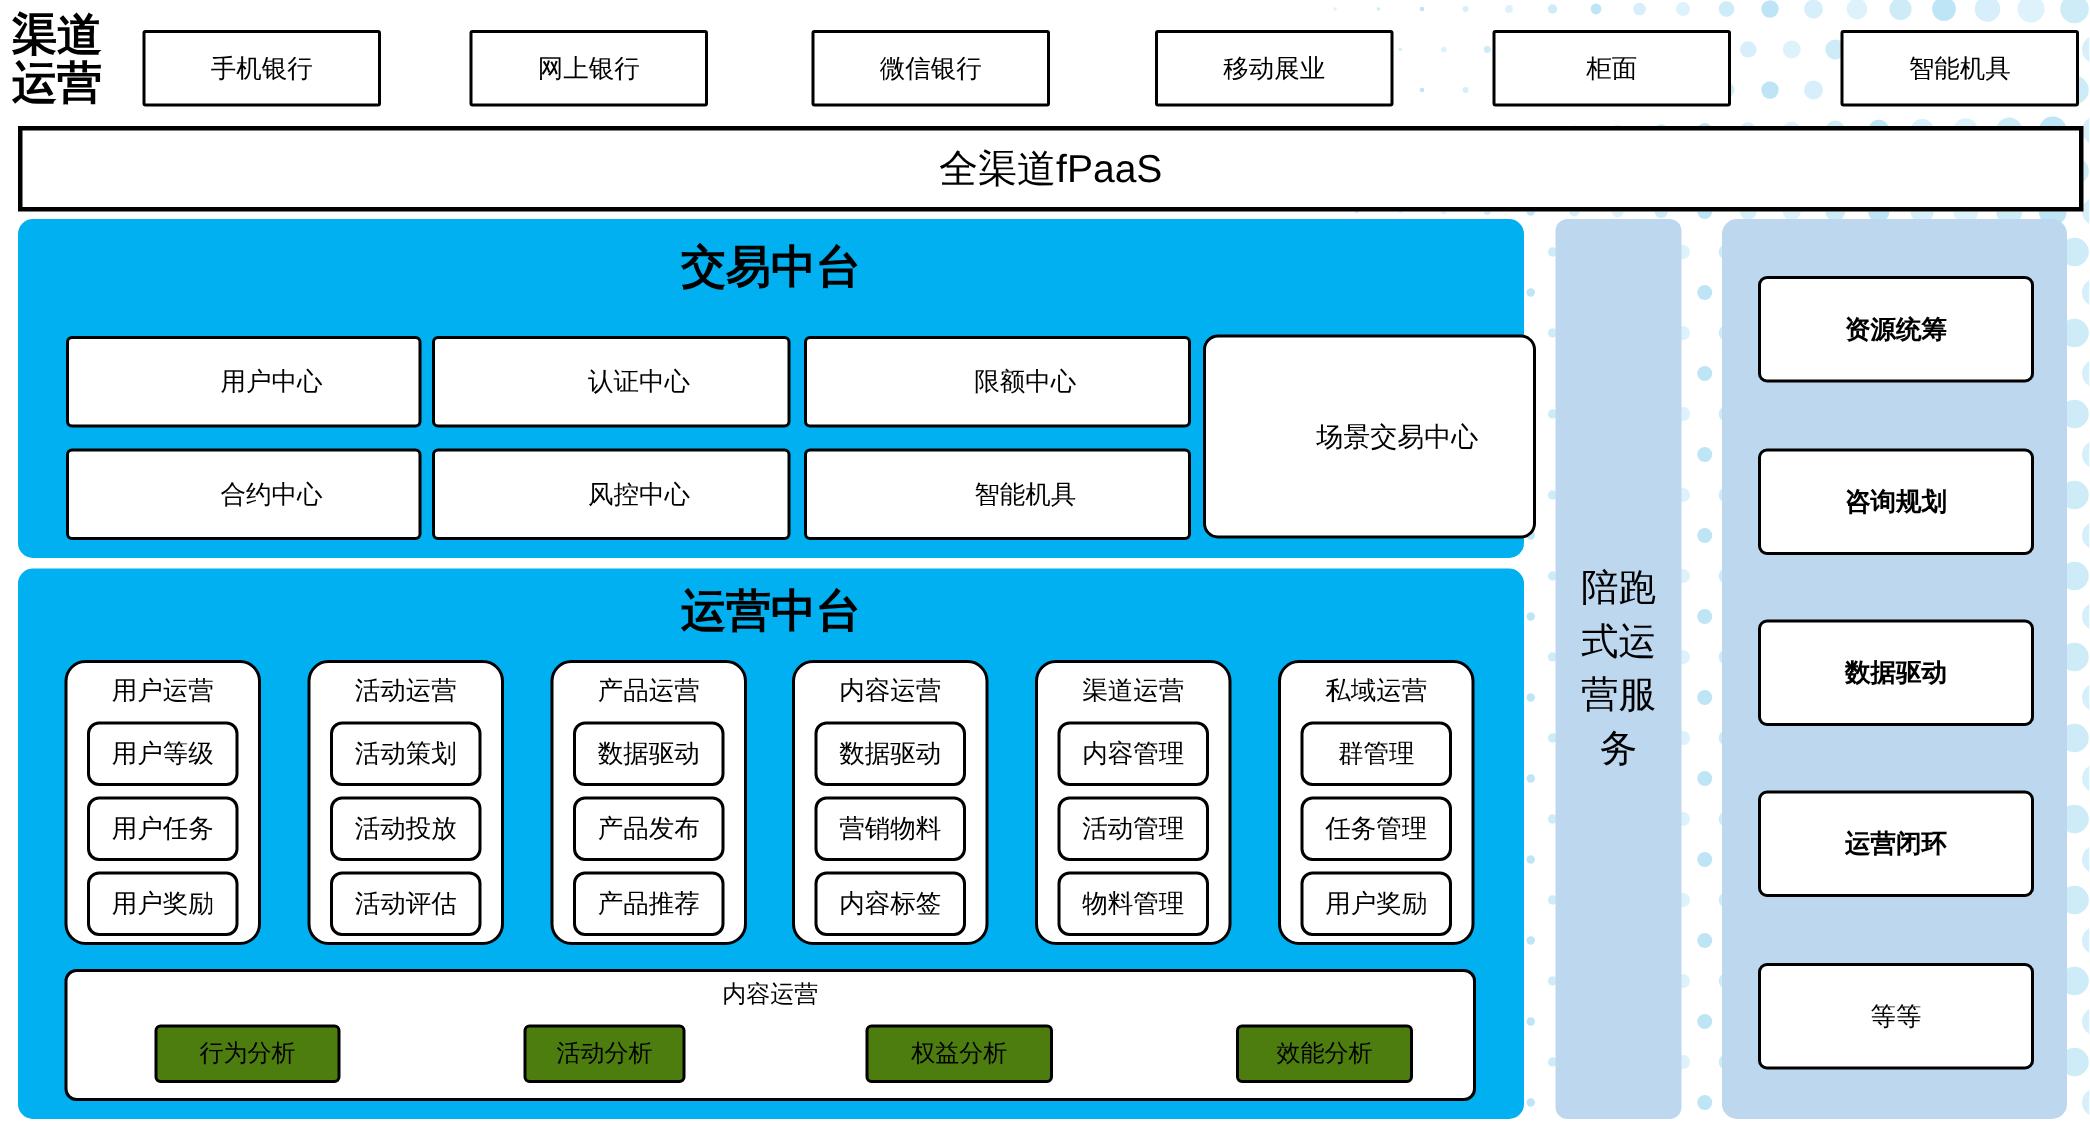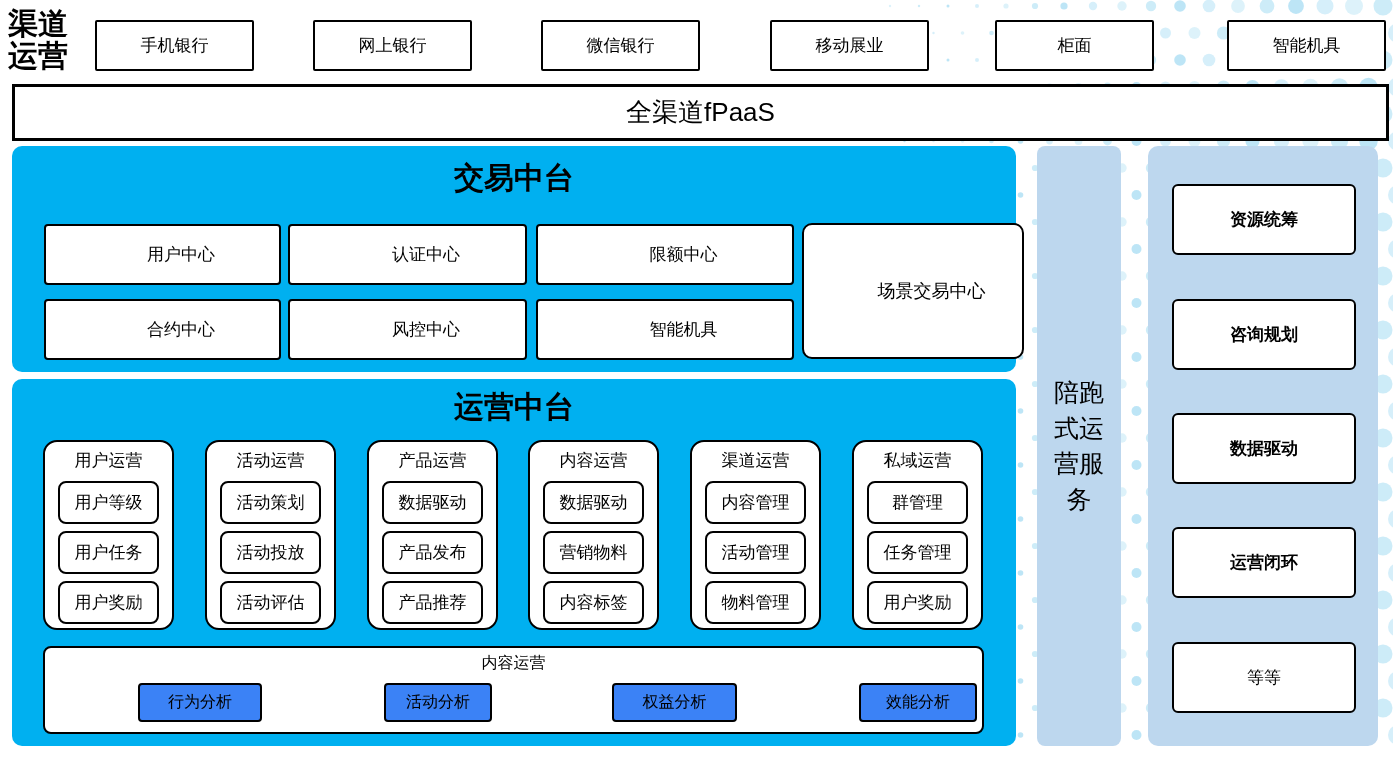--- a/index.html
+++ b/index.html
@@ -44,22 +44,22 @@
     width:101px;height:43px;background:#fff;border:2px solid #000;border-radius:8px;
     box-sizing:border-box;display:flex;align-items:center;justify-content:center;
     font-size:17px;margin-bottom:7px;flex:none;
   }
   .analysis{
     position:absolute;left:31px;top:267px;width:941px;height:88px;background:#fff;
     border:2px solid #000;border-radius:8px;box-sizing:border-box;
   }
   .analysis-title{position:absolute;left:0;right:0;top:5px;text-align:center;font-size:16px;}
   .analysis-item{
-    position:absolute;top:35px;height:39px;background:#3b82f6;border:2px solid #000;border-radius:4px;
-    box-sizing:border-box;display:flex;align-items:center;justify-content:center;font-size:16px;margin-left:35px;
+    position:absolute;top:35px;height:39px;background:#4d7c0f;border:2px solid #000;border-radius:4px;
+    box-sizing:border-box;display:flex;align-items:center;justify-content:center;font-size:16px;
   }
 
   
   .side-band{
     left:1037px;top:146px;width:84px;height:600px;background:#BDD7EE;border-radius:8px;
     display:flex;align-items:center;justify-content:center;
   }
   .side-band-text{
     width:56px;font-size:25px;line-height:1.42;text-align:center;word-break:break-all;
   }

